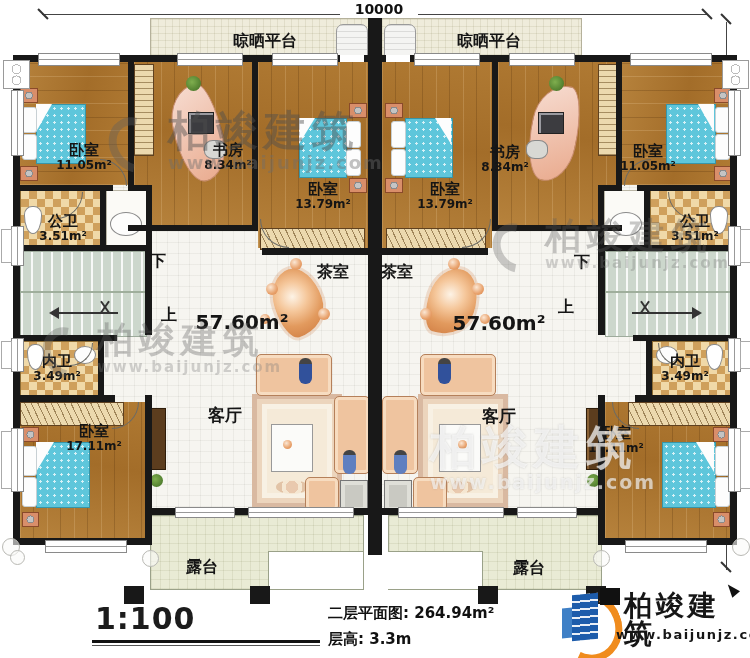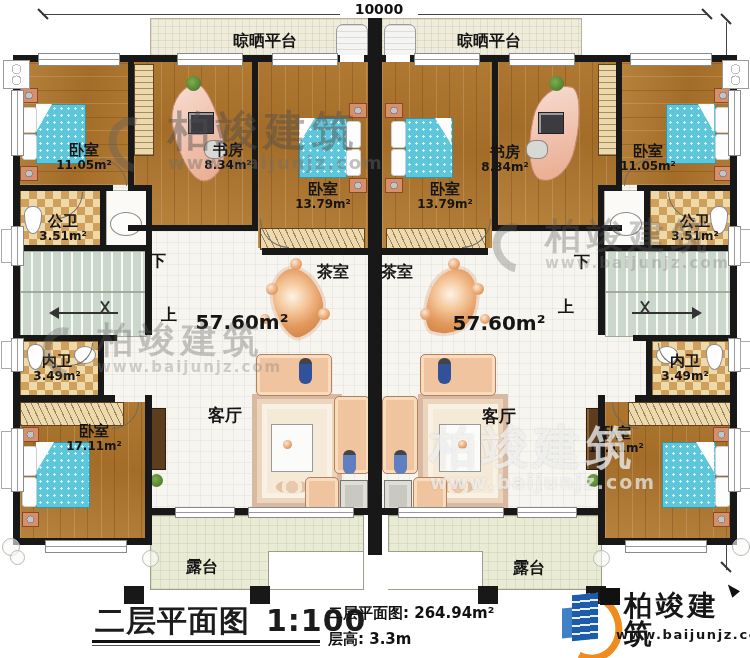--- a/index.html
+++ b/index.html
@@ -457,21 +457,20 @@
     </div>
   </div>
   <div class="a wm" style="left:430px;top:424px">
     <div>
       <div class="wmname" style="font-size:46px;color:rgba(255,255,255,0.68);text-shadow:0 0 2px rgba(120,120,120,0.35)">柏竣建筑</div>
       <div class="wmsite" style="font-size:19px;color:rgba(255,255,255,0.62);text-shadow:0 0 2px rgba(120,120,120,0.3);margin-top:3px;text-align:center">www.baijunjz.com</div>
     </div>
   </div>
 
   <div class="a" style="left:95px;top:601px;display:flex;gap:16px;align-items:baseline">
-    <div class="titlecn">二层平面图</div>
     <div class="titlecn">1:100</div>
   </div>
   <div class="a bar" style="left:92px;top:640px;width:228px;height:3px;background:#111"></div>
   <div class="a bar" style="left:92px;top:645px;width:228px;height:1px;background:#555"></div>
   <div class="a meta" style="left:328px;top:604px">二层平面图: 264.94m²</div>
   <div class="a meta" style="left:328px;top:630px">层高: 3.3m</div>
 
   <div class="a" style="left:558px;top:592px;width:50px;height:56px;border:7px solid #f08c1e;border-top-color:transparent;border-left-color:transparent;border-radius:50%;transform:rotate(-20deg)"></div>
   <div class="a" style="left:572px;top:594px;width:26px;height:46px;background:#1d5cab;transform:skewY(-6deg);background-image:repeating-linear-gradient(180deg,transparent 0 6px,rgba(255,255,255,0.9) 6px 8px)"></div>
   <div class="a" style="left:562px;top:608px;width:10px;height:30px;background:#3f80c6;transform:skewY(-6deg)"></div>

